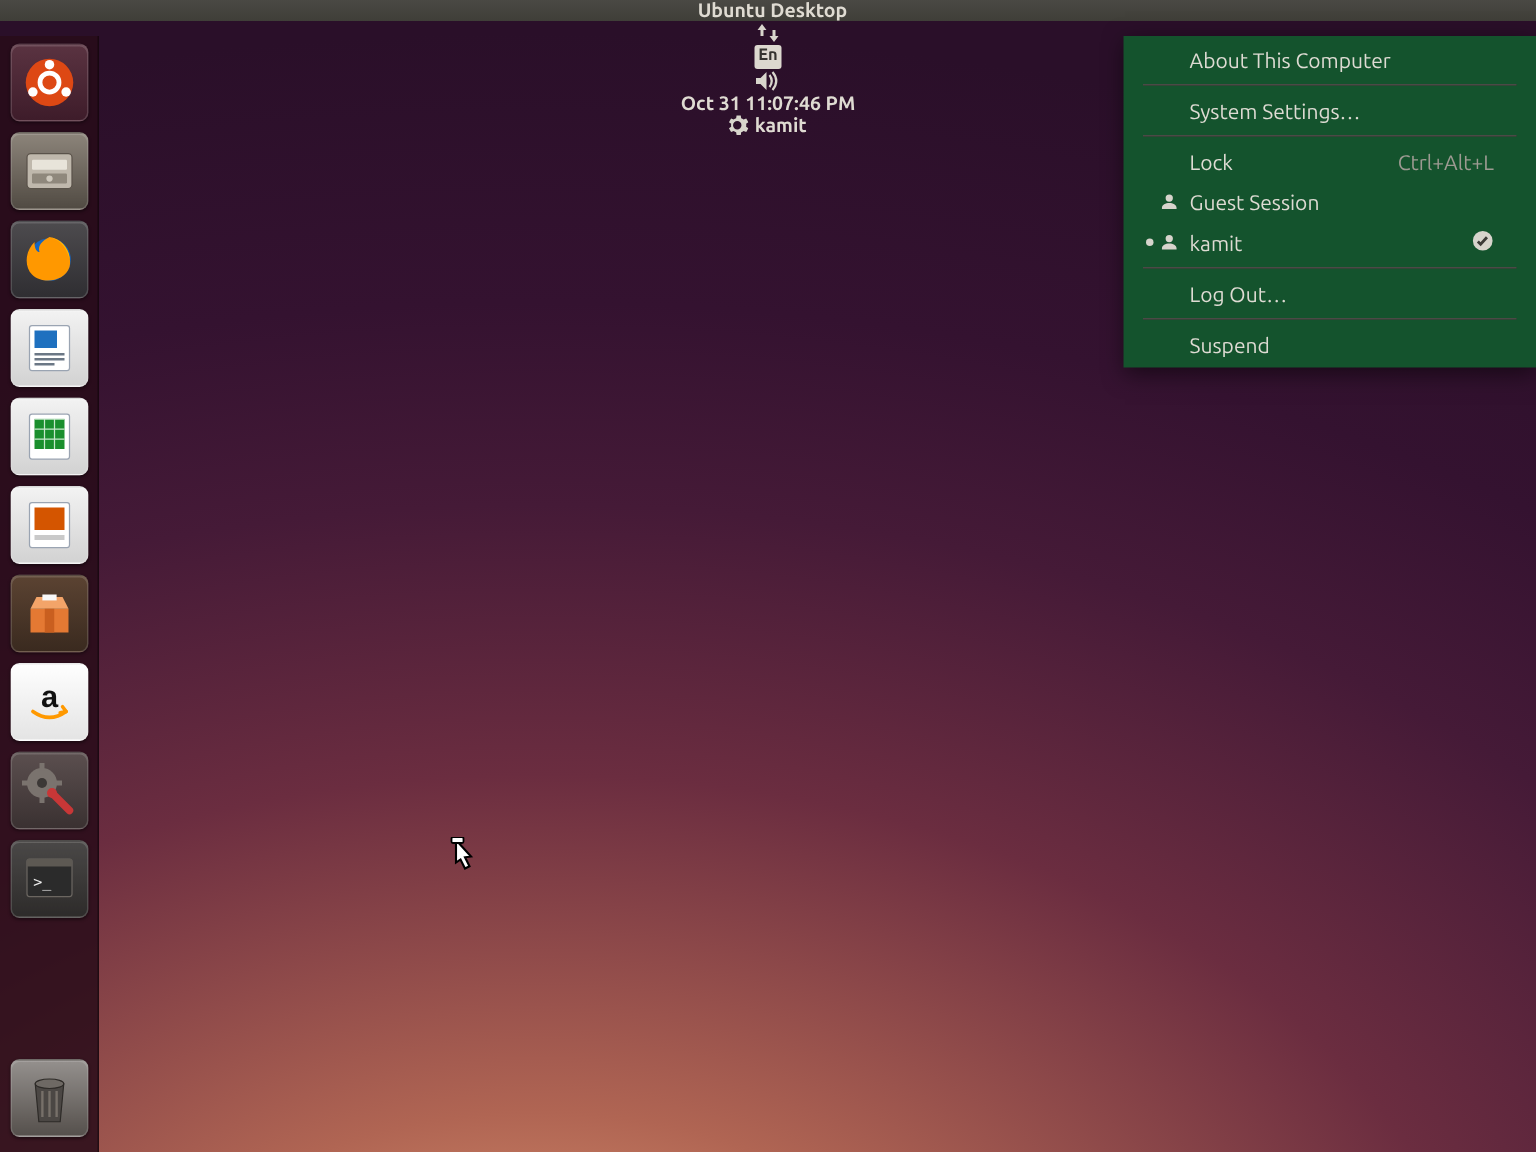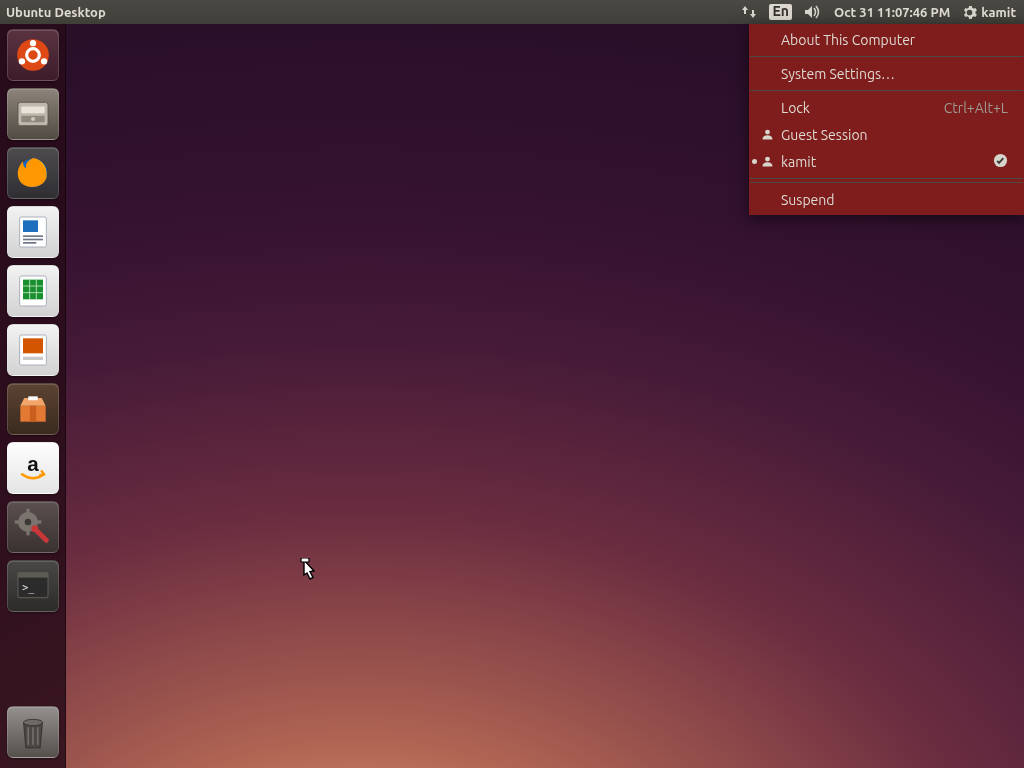--- a/index.html
+++ b/index.html
@@ -14,46 +14,47 @@
   .desktop {
     position: absolute;
     inset: 0;
     background:
       radial-gradient(ellipse 1400px 900px at 35% 120%, #e9a37a 0%, #b06553 20%, #6b2d40 45%, #451a37 65%, #341230 80%, #2a0f29 100%),
       linear-gradient(135deg, #3b1431 0%, #5a213c 35%, #8a3b3d 60%, #c1765c 80%, #e9a37a 100%);
   }
   .top-panel {
     position: absolute;
     top: 0; left: 0; right: 0;
-    height: 24px;
+    height: 14px;
     background: linear-gradient(#4a4944, #3f3e38);
     color: #dfdbd2;
     font-size: 13px;
     font-weight: bold;
     display: flex;
     align-items: center;
     z-index: 50;
+    flex-direction: column;
   }
   .panel-title { padding-left: 6px; }
   .spacer { flex: 1; }
   .indicator {
     display: flex;
     align-items: center;
     padding: 0 6px;
     height: 24px;
     gap: 4px;
     cursor: pointer;
   }
   .indicator .sv { display:block; }
   .keyboard-badge {
     background: #dcd8cf;
     color: #34332f;
     border-radius: 2px;
     padding: 0 3px;
-    font-size: 14px;
+    font-size: 11px;
     font-weight: bold;
     line-height: 15px;
     height: 16px;
   }
   .session-indicator { padding-right: 8px; }
 
   .launcher {
     position: absolute;
     top: 24px; left: 0; bottom: 0;
     width: 66px;
@@ -93,26 +94,26 @@
   .tile-amazon  { background: linear-gradient(#fefefe,#e4e4e4); }
   .tile-settings{ background: linear-gradient(#5b4f4f,#3a3131); }
   .tile-terminal{ background: linear-gradient(#4a4847,#2d2b2a); }
   .tile-trash   { background: linear-gradient(#94908d,#55504c); }
 
   .system-menu {
     position: absolute;
     top: 24px;
     right: 0;
     width: 275px;
-    background: #7f1d1d;
+    background: #14532d;
     color: #dedbd3;
     font-size: 14px;
     z-index: 60;
     box-shadow: 0 4px 14px rgba(0,0,0,0.5);
-    padding: 2px 0;
+    padding: 2px 12px;
   }
   .menu-item {
     display: flex;
     align-items: center;
     height: 27px;
     padding: 0 16px 0 32px;
     cursor: pointer;
     gap: 8px;
     position: relative;
   }
@@ -311,20 +312,23 @@
     </span>
     <span>kamit</span>
     <span class="trail">
       <svg width="15" height="15" viewBox="0 0 16 16">
           <circle cx="8" cy="8" r="7" fill="#d7d4cc"></circle>
           <path d="M4.5 8.5 l2 2 l4.5 -5" fill="none" stroke="#3c3b37" stroke-width="2"></path>
         </svg>
     </span>
   </div>
   <div class="menu-sep"></div>
+  <div class="menu-item">
+    <span>Log Out…</span>
+  </div>
   <div class="menu-sep"></div>
   <div class="menu-item">
     <span>Suspend</span>
   </div>
 </div>
 
 <svg class="cursor" width="22" height="26" viewBox="0 0 22 26">
   <path d="M6 2 v15 l3 -2 l3 6 l3 -1.5 l-3 -6 l4 -0.5 Z" fill="#fff" stroke="#000" stroke-width="1.4"></path>
   <rect x="3" y="0" width="8" height="4" rx="1" fill="#fff" stroke="#000" stroke-width="1.2"></rect>
 </svg>

